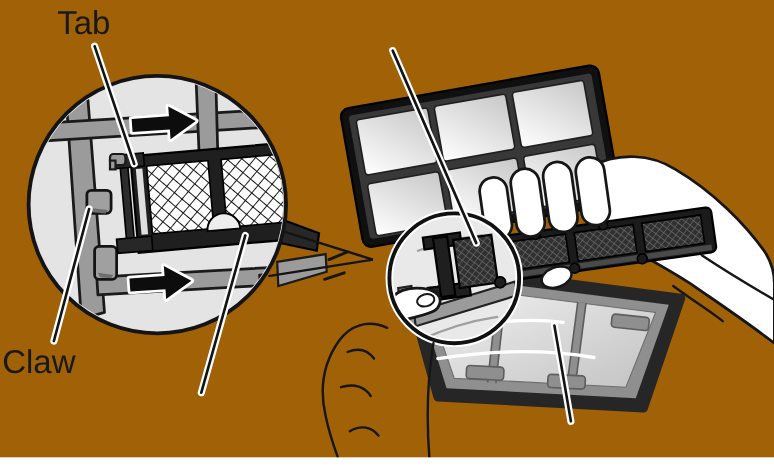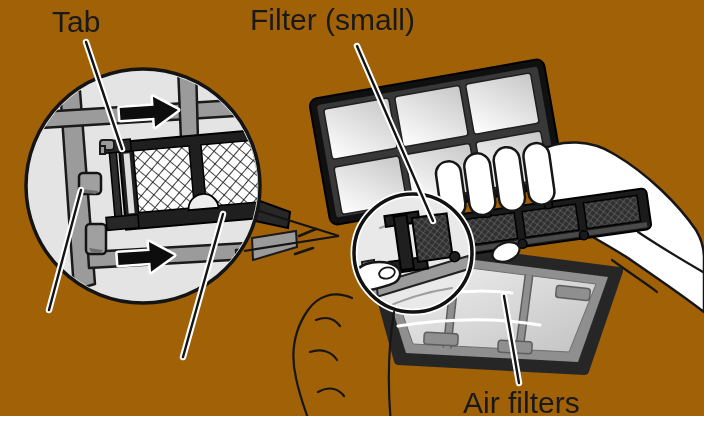--- a/index.html
+++ b/index.html
@@ -209,15 +209,14 @@
     <path d="M49,310 L81,190" stroke="#ffffff" stroke-width="6.5"></path>
     <path d="M49,310 L81,190" stroke="#141414" stroke-width="2.4"></path>
     <path d="M183,357 L223,214" stroke="#ffffff" stroke-width="6.5"></path>
     <path d="M183,357 L223,214" stroke="#141414" stroke-width="2.4"></path>
     <path d="M519,383 L504,296" stroke="#ffffff" stroke-width="6.5"></path>
     <path d="M519,383 L504,296" stroke="#141414" stroke-width="2.4"></path>
   </g>
 </svg>
 
   <div class="callout" style="left:52px;top:5px">Tab</div>
-  <div class="callout" style="left:250px;top:3px">Filter (small)</div>
-  <div class="callout" style="left:463px;top:386px">Air filters</div>
+  <div class="callout" style="left:2px;top:313px">Claw</div>
 </div>
 
 </body></html>

